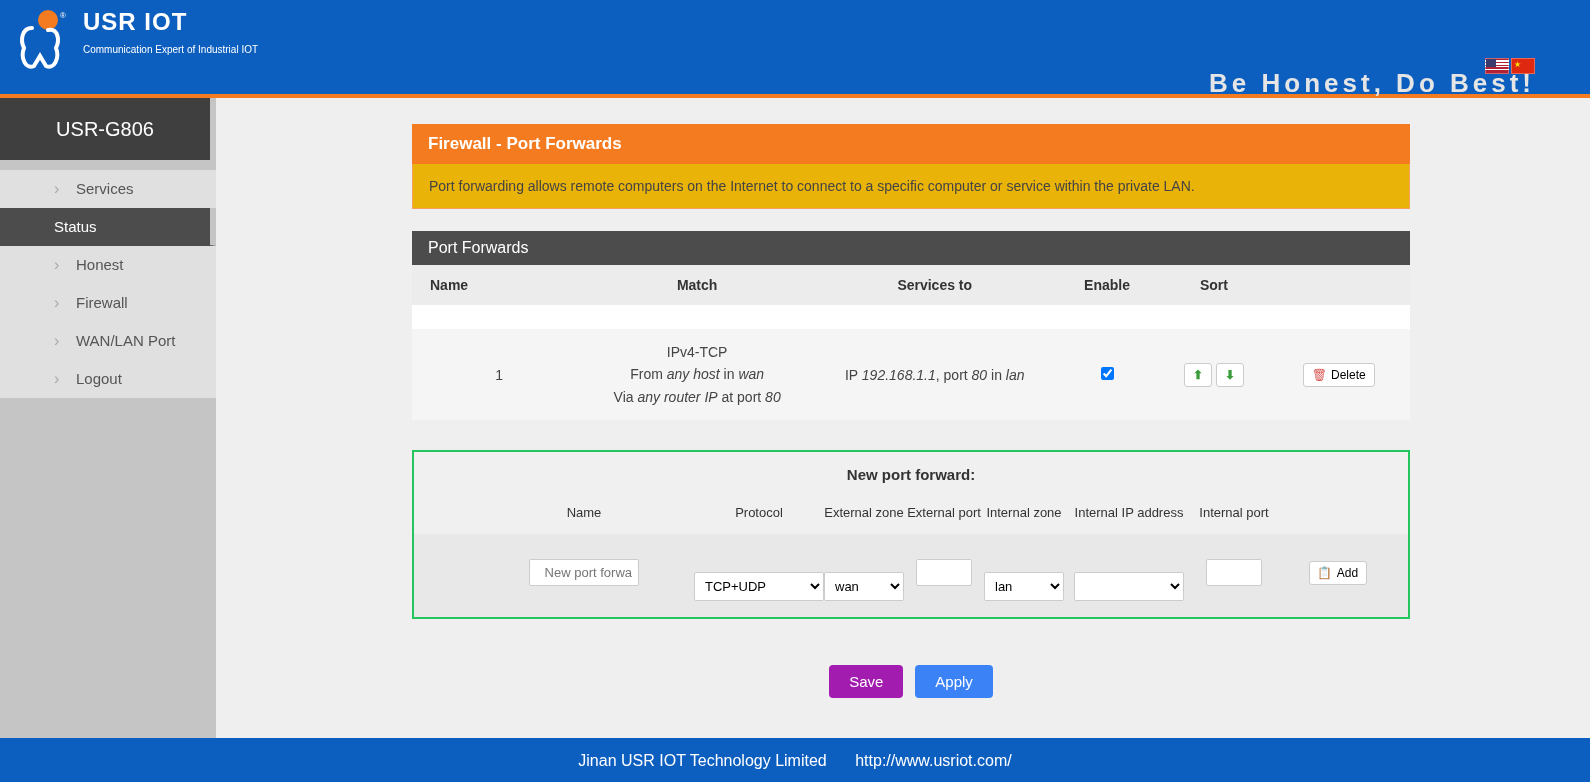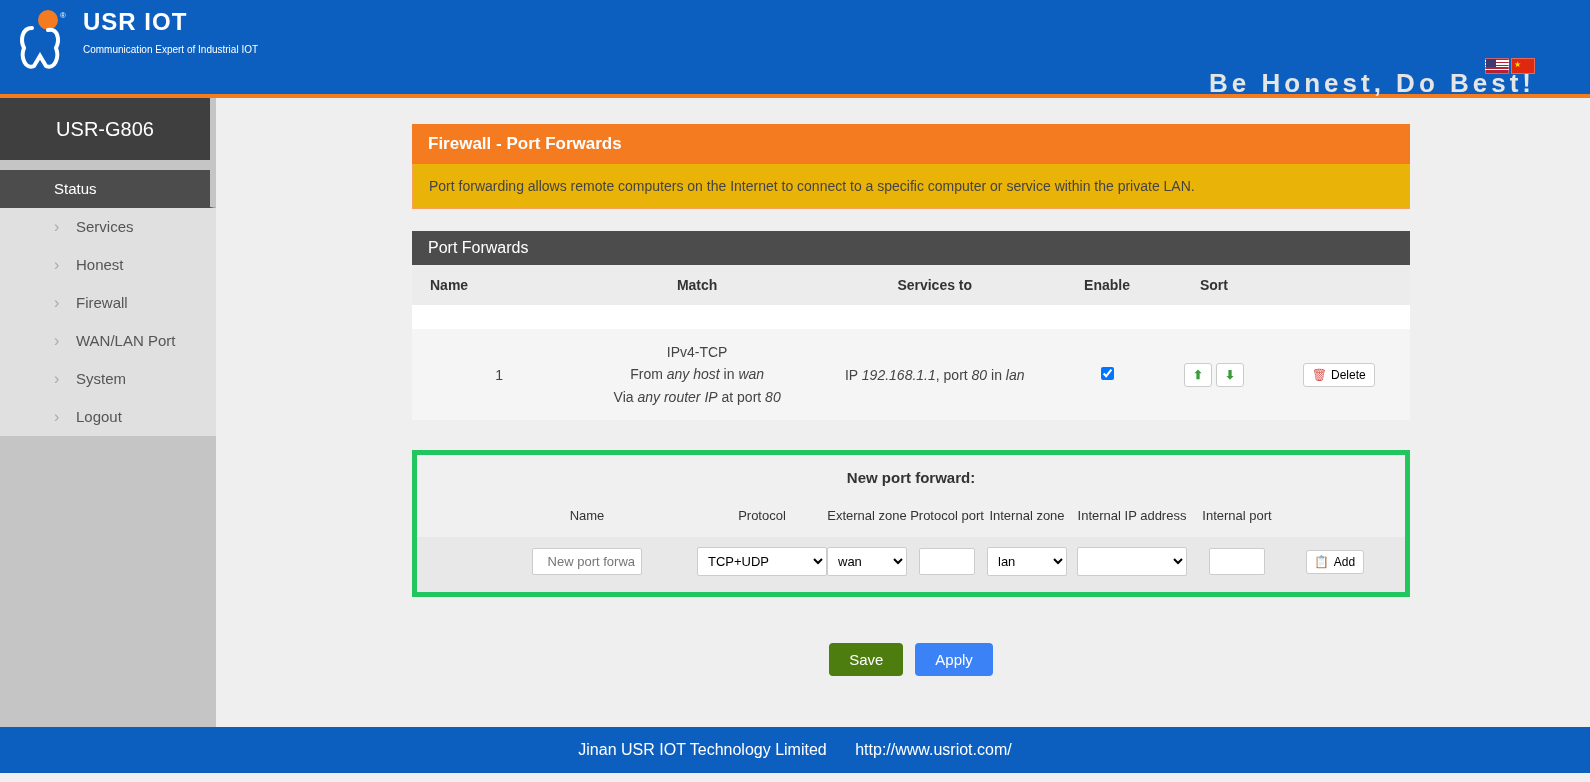--- a/index.html
+++ b/index.html
@@ -39,44 +39,44 @@
 .table td { padding: 12px 10px; background:#f5f5f5; text-align:center; font-size:14px; color:#444; vertical-align:middle; }
 .table td:first-child { padding-left:18px; }
 .spacer-row td { background:#fff; height:22px; }
 .match-line { line-height: 1.6; }
 em.val { font-style: italic; }
 .btn-small { background:#fff; border:1px solid #ccc; border-radius:3px; padding:4px 8px; cursor:pointer; font-size:12px; display:inline-flex; align-items:center; gap:4px; }
 .arrow-up { color:#3a9d3a; font-weight:bold; }
 .arrow-down { color:#3a9d3a; font-weight:bold; }
 .delete-icon { color:#d9534f; }
 
-.new-panel { margin-top: 30px; background:#f0f0f0; border:5px solid #22c55e; }
+.new-panel { margin-top: 30px; background:#f0f0f0; border:2px solid #22c55e; }
 .new-title { text-align:center; font-weight:bold; padding:14px; font-size:15px; }
 .new-head { display:flex; padding:8px 0 12px; }
 .new-head > div { text-align:center; font-size:13px; color:#333; line-height:1.3; }
 .new-row { display:flex; align-items:center; padding:10px 0 16px; background:#e8e8e8; }
 .new-row > div { text-align:center; }
 .col-name { width:220px; margin-left:60px; }
 .col-proto { width:130px; }
 .col-ezone { width:80px; }
 .col-eport { width:80px; }
 .col-izone { width:80px; }
 .col-iip { width:130px; }
 .col-iport { width:80px; }
 .col-add { width:100px; margin-left:auto; margin-right:20px; }
 input[type=text], select { border:1px solid #ccc; padding:5px 6px; font-size:13px; border-radius:2px; background:#fff; }
 input[type=text] { width:100%;text-align:right; }
-select { width:100%; }
+select { width:100%;margin-top:28px; }
 .col-name input { width:110px; }
 .col-eport input, .col-iport input { width:56px; }
 .col-iip select { width:110px; }
 
 .action-bar { text-align:center; margin-top:46px; }
 .btn { border:none; border-radius:4px; padding:8px 20px; font-size:15px; color:#fff; cursor:pointer; margin:0 4px; }
-.btn-save { background:#4d7c0f;text-align:right; }
+.btn-save { background:#a21caf;text-align:right; }
 .btn-apply { background:#3b82f6; }
 
 .footer { background:#0c5fbf; color:#fff; text-align:center; padding:14px; font-size:16px; }
 .footer a { color:#fff; text-decoration:none; margin-left:24px; }
 </style>
 </head>
 <body>
 
 <div class="header">
   <div class="logo-area">
@@ -97,26 +97,25 @@
     <div class="flag flag-us"></div>
     <div class="flag flag-cn"></div>
   </div>
 </div>
 <div class="header-accent"></div>
 
 <div class="body-wrap">
   <div class="sidebar">
     <div class="device">USR-G806</div>
     <div class="nav">
+      <div class="nav-item sub"><span>Services</span></div>
       <div class="nav-item active"><span>Status</span></div>
-      <div class="nav-item sub"><span>Services</span></div>
       <div class="nav-item sub"><span>Honest</span></div>
       <div class="nav-item sub"><span>Firewall</span></div>
       <div class="nav-item sub"><span>WAN/LAN Port</span></div>
-      <div class="nav-item sub"><span>System</span></div>
       <div class="nav-item sub"><span>Logout</span></div>
     </div>
   </div>
 
   <div class="content">
     <div class="panel-title">Firewall - Port Forwards</div>
     <div class="panel-desc">Port forwarding allows remote computers on the Internet to connect to a specific computer or service within the private LAN.</div>
 
     <div class="section-title">Port Forwards</div>
 
@@ -169,21 +168,21 @@
         </tr>
       </tbody>
     </table>
 
     <div class="new-panel">
       <div class="new-title">New port forward:</div>
       <div class="new-head">
         <div class="col-name">Name</div>
         <div class="col-proto">Protocol</div>
         <div class="col-ezone">External zone</div>
-        <div class="col-eport">Protocol port</div>
+        <div class="col-eport">External port</div>
         <div class="col-izone">Internal zone</div>
         <div class="col-iip">Internal IP address</div>
         <div class="col-iport">Internal port</div>
         <div class="col-add"></div>
       </div>
       <div class="new-row">
         <div class="col-name"><input type="text" placeholder="New port forwa" style=""></div>
         <div class="col-proto">
           <select>
             <option>TCP+UDP</option>

